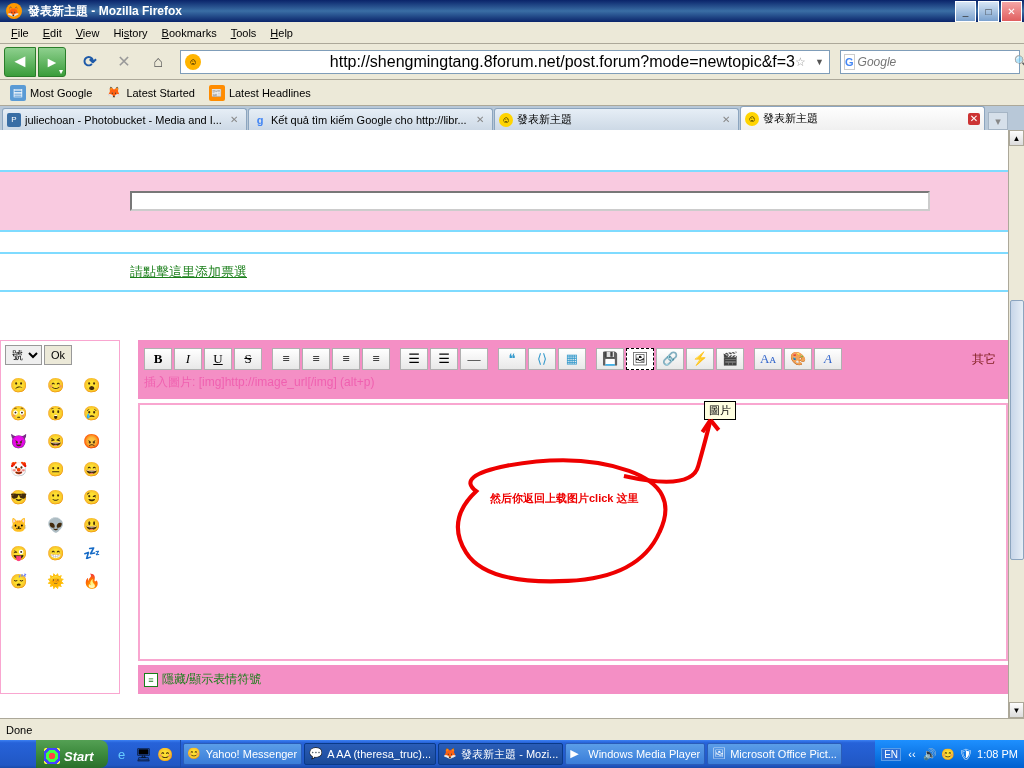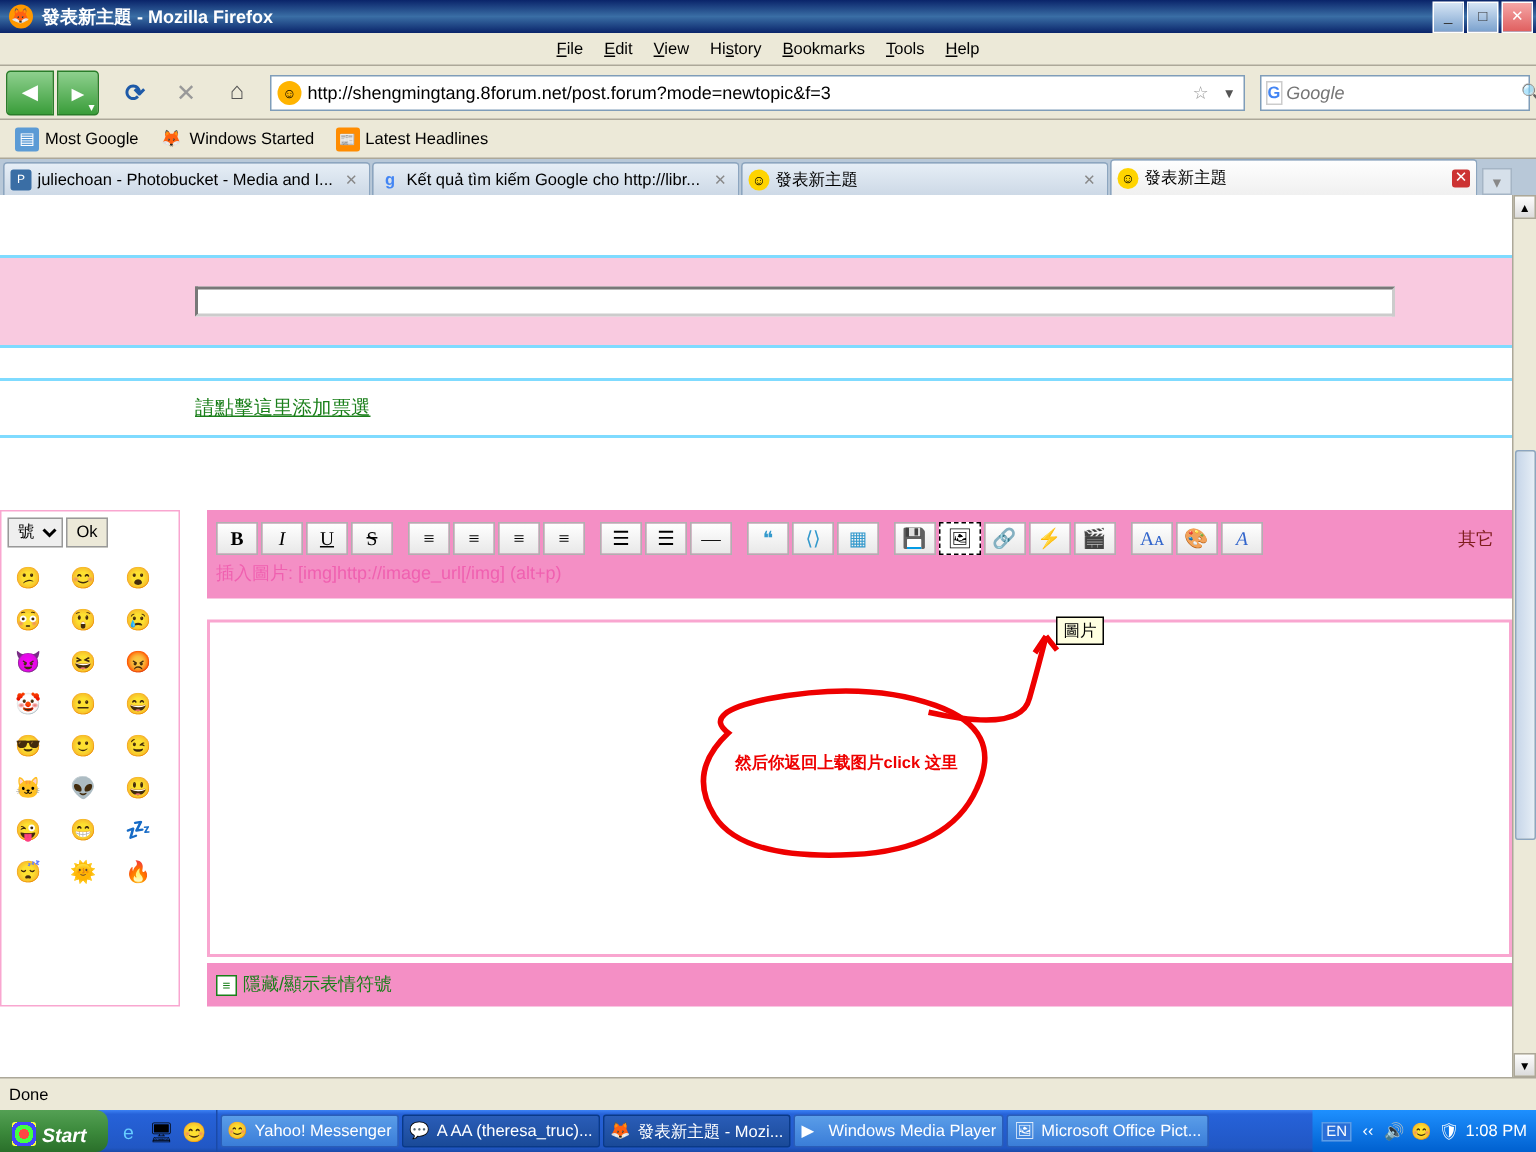--- a/index.html
+++ b/index.html
@@ -7,36 +7,36 @@
 
 
 .titlebar { height: 22px; background: linear-gradient(to bottom, #0a246a 0%, #3a6ea5 50%, #0a246a 100%); display: flex; align-items: center; padding: 0 2px; color: #fff; }
 .titlebar-icon { width: 16px; height: 16px; background: #ff9800; border-radius: 50%; margin: 0 4px; display: flex; align-items: center; justify-content: center; font-size: 10px; }
 .titlebar-text { flex: 1; font-size: 12px; font-weight: bold; padding-left: 2px; }
 .win-btns { display: flex; }
 .win-btn { width: 21px; height: 21px; background: linear-gradient(to bottom, #d6e5f5, #7ba2ce); border: 1px solid #fff; margin-left: 2px; display: flex; align-items: center; justify-content: center; font-family: Marlett, sans-serif; font-size: 10px; color: #333; }
 .win-btn.close { background: linear-gradient(to bottom, #f5a6a6, #e05f5f); color: #fff; }
 
 
-.menubar { height: 22px; background: #ece9d8; display: flex; align-items: center; padding: 0 4px; border-bottom: 1px solid #aca899; justify-content: center; }
+.menubar { height: 22px; background: #ece9d8; display: flex; align-items: center; padding: 0 4px; border-bottom: 1px solid #aca899; }
 .menu-item { padding: 2px 7px; cursor: default; }
 .menu-item u { text-decoration: underline; }
 
 
 .navbar { height: 36px; background: #ece9d8; display: flex; align-items: center; padding: 2px 4px; border-bottom: 1px solid #aca899; gap: 2px; }
 .nav-back { width: 32px; height: 30px; background: linear-gradient(to bottom, #8ed08e, #3a9d3a); border-radius: 3px 0 0 3px; display: flex; align-items: center; justify-content: center; color: #fff; font-size: 18px; border: 1px solid #2a7d2a; }
 .nav-fwd { width: 28px; height: 30px; background: linear-gradient(to bottom, #8ed08e, #3a9d3a); border-radius: 0 3px 3px 0; display: flex; align-items: center; justify-content: center; color: #fff; font-size: 14px; border: 1px solid #2a7d2a; margin-right: 6px; position: relative; }
 .nav-fwd::after { content: "▾"; font-size: 8px; position: absolute; bottom: 0; right: 2px; color: #fff; }
 .nav-icon { width: 24px; height: 24px; display: flex; align-items: center; justify-content: center; font-size: 16px; margin: 0 4px; }
 .reload { color: #1e5aa8; font-weight: bold; }
 .stop { color: #999; }
 .home { color: #555; }
 .url-bar { flex: 1; height: 24px; border: 1px solid #7f9db9; background: #fff; display: flex; align-items: center; margin: 0 4px; }
 .url-icon { width: 16px; height: 16px; margin: 0 4px; background: #ffb400; border-radius: 50%; display: flex; align-items: center; justify-content: center; font-size: 9px; }
-.url-text { flex: 1; font-size: 12px; color: #000; border: none; outline: none; }
+.url-text { flex: 1; font-size: 16px; color: #000; border: none; outline: none; text-align: right; }
 .url-star { width: 16px; color: #999; font-size: 12px; margin-right: 4px; cursor: pointer; }
 .url-dd { width: 14px; color: #555; font-size: 9px; }
 .search-box { width: 180px; height: 24px; border: 1px solid #7f9db9; background: #fff; display: flex; align-items: center; margin-left: 4px; }
 .g-icon { width: 16px; height: 16px; margin: 0 3px; color: #4285f4; font-weight: bold; font-size: 11px; border: 1px solid #ccc; text-align: center; line-height: 14px; }
 .search-input { flex: 1; border: none; outline: none; font-size: 12px; color: #0f766e; font-style: italic; }
 .mag { width: 16px; color: #666; }
 
 
 .bmbar { height: 26px; background: #ece9d8; display: flex; align-items: center; padding: 0 4px; border-bottom: 1px solid #aca899; gap: 2px; }
 .bm-item { display: flex; align-items: center; padding: 2px 6px; gap: 4px; cursor: default; }
@@ -85,34 +85,34 @@
 .tb-row { display: flex; gap: 2px; align-items: center; }
 .tb-btn { width: 28px; height: 22px; background: linear-gradient(to bottom, #fff, #e8e8e8); border: 1px solid #b0b0b0; display: flex; align-items: center; justify-content: center; font-size: 13px; font-family: 'Times New Roman', serif; cursor: pointer; }
 .tb-btn.bold { font-weight: bold; }
 .tb-btn.italic { font-style: italic; }
 .tb-btn.uline { text-decoration: underline; }
 .tb-btn.strike { text-decoration: line-through; }
 .tb-btn.highlight { border: 1px dashed #000; background: #fff; }
 .tb-sp { width: 6px; }
 .tb-other { margin-left: auto; font-size: 12px; color: #7f1d1d; padding: 2px 6px; }
 .hint-text { color: #f060b0; font-size: 12px; margin-top: 4px; }
-.editor-box { background: #fff; border: 2px solid #f9a6d0; height: 225px; margin-top: 14px; position: relative; }
+.editor-box { background: #fff; border: 2px solid #f9a6d0; height: 258px; margin-top: 4px; position: relative; }
 .tooltip { position: absolute; top: -4px; left: 564px; background: #ffffe1; border: 1px solid #000; padding: 1px 4px; font-size: 11px; }
 .annotation-svg { position: absolute; top: 0; left: 0; width: 100%; height: 100%; pointer-events: none; }
 .anno-text { position: absolute; top: 86px; left: 350px; color: #e00; font-size: 11px; font-weight: bold; }
 .editor-footer { background: #f48fc5; padding: 6px; margin-top: 4px; }
 .footer-link { color: #1a7f1a; font-size: 12px; display: flex; align-items: center; gap: 4px; }
 .footer-icon { width: 14px; height: 14px; background: #fff; border: 1px solid #1a7f1a; display: flex; align-items: center; justify-content: center; font-size: 9px; color: #1a7f1a; }
 
 
 .statusbar { position: absolute; bottom: 28px; left: 0; right: 0; height: 22px; background: #ece9d8; border-top: 1px solid #aca899; display: flex; align-items: center; padding: 0 6px; font-size: 11px; }
 
 
 .taskbar { position: absolute; bottom: 0; left: 0; right: 0; height: 28px; background: linear-gradient(to bottom, #3c81f3 0%, #2662d9 10%, #2157c4 90%, #1a4aa8 100%); display: flex; align-items: center; }
-.start-btn { height: 28px; padding: 4px 14px 0 8px; background: linear-gradient(to bottom, #54a054 0%, #3c8a3c 50%, #2a6f2a 100%); display: flex; align-items: center; color: #fff; font-weight: bold; font-style: italic; font-size: 13px; border-radius: 0 8px 8px 0; gap: 4px; }
+.start-btn { height: 28px; padding: 4px 14px 0 8px; background: linear-gradient(to bottom, #54a054 0%, #3c8a3c 50%, #2a6f2a 100%); display: flex; align-items: center; color: #fff; font-weight: bold; font-style: italic; font-size: 13px; border-radius: 0 8px 8px 0; gap: 4px; margin-left: 36px; }
 .start-icon { width: 16px; height: 16px; background: radial-gradient(circle, #f44 0 30%, #4f4 30% 55%, #44f 55% 80%, #ff4 80%); border-radius: 2px; }
 .ql { display: flex; padding: 0 4px; gap: 2px; border-right: 1px solid #1a4aa8; height: 100%; align-items: center; }
 .ql-item { width: 20px; height: 20px; display: flex; align-items: center; justify-content: center; font-size: 13px; }
 .task-items { display: flex; flex: 1; padding: 0 2px; gap: 2px; height: 100%; align-items: center; }
 .task-item { height: 22px; background: linear-gradient(to bottom, #5a9de8, #3a7dd8); border: 1px solid #2a5db8; border-radius: 2px; display: flex; align-items: center; padding: 0 4px; gap: 4px; color: #fff; font-size: 11px; min-width: 90px; max-width: 155px; overflow: hidden; }
 .task-item.active { background: linear-gradient(to bottom, #2a5db8, #1a4a98); border: 1px solid #0a3a88; }
 .task-item-text { flex: 1; white-space: nowrap; overflow: hidden; text-overflow: ellipsis; }
 .task-icon { width: 14px; height: 14px; flex-shrink: 0; }
 .systray { display: flex; align-items: center; background: linear-gradient(to bottom, #1e90ff, #0060cf); height: 100%; padding: 0 6px; gap: 4px; color: #fff; font-size: 11px; }
 .tray-icon { width: 14px; height: 14px; display: flex; align-items: center; justify-content: center; font-size: 11px; }
@@ -160,21 +160,21 @@
   </div>
 </div>
 
 <div class="bmbar">
   <div class="bm-item">
     <div class="bm-icon blue">▤</div>
     <span>Most Google</span>
   </div>
   <div class="bm-item">
     <div class="bm-icon fire">🦊</div>
-    <span>Windows Started</span>
+    <span>Latest Started</span>
   </div>
   <div class="bm-item">
     <div class="bm-icon rss">📰</div>
     <span>Latest Headlines</span>
   </div>
 </div>
 
 <div class="tabbar">
   <div class="tab">
     <div class="tab-icon pb">P</div>

